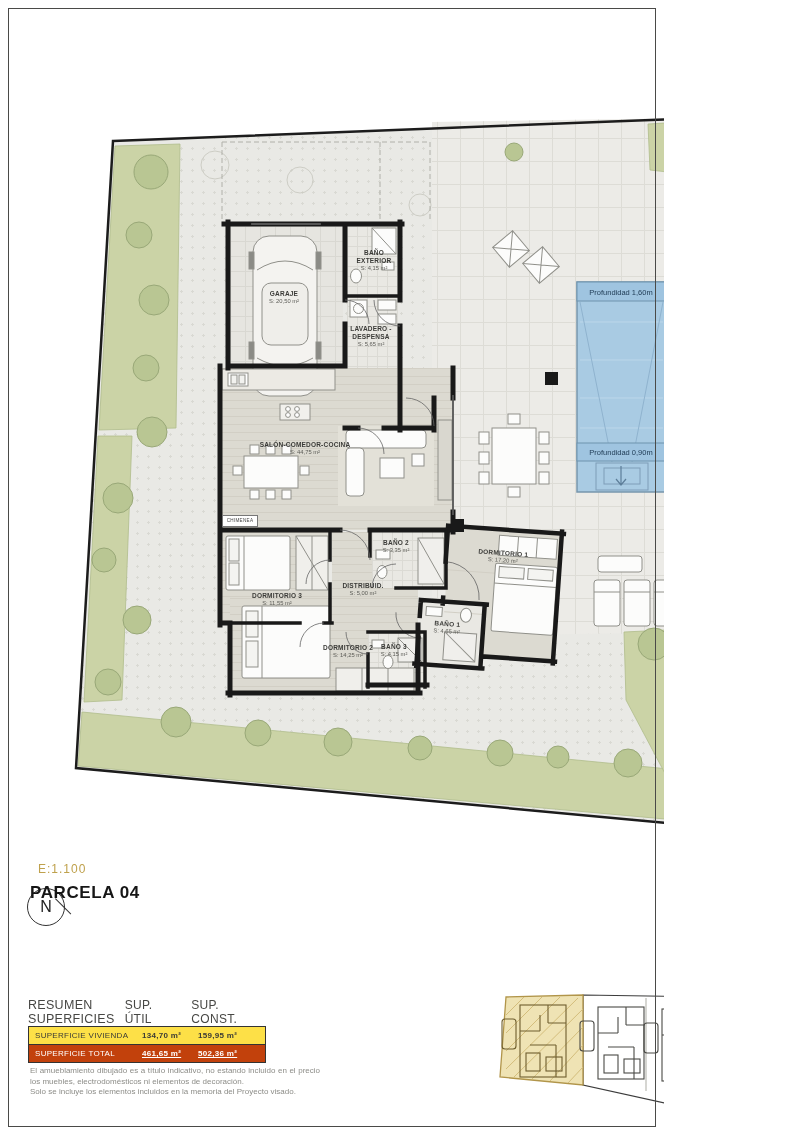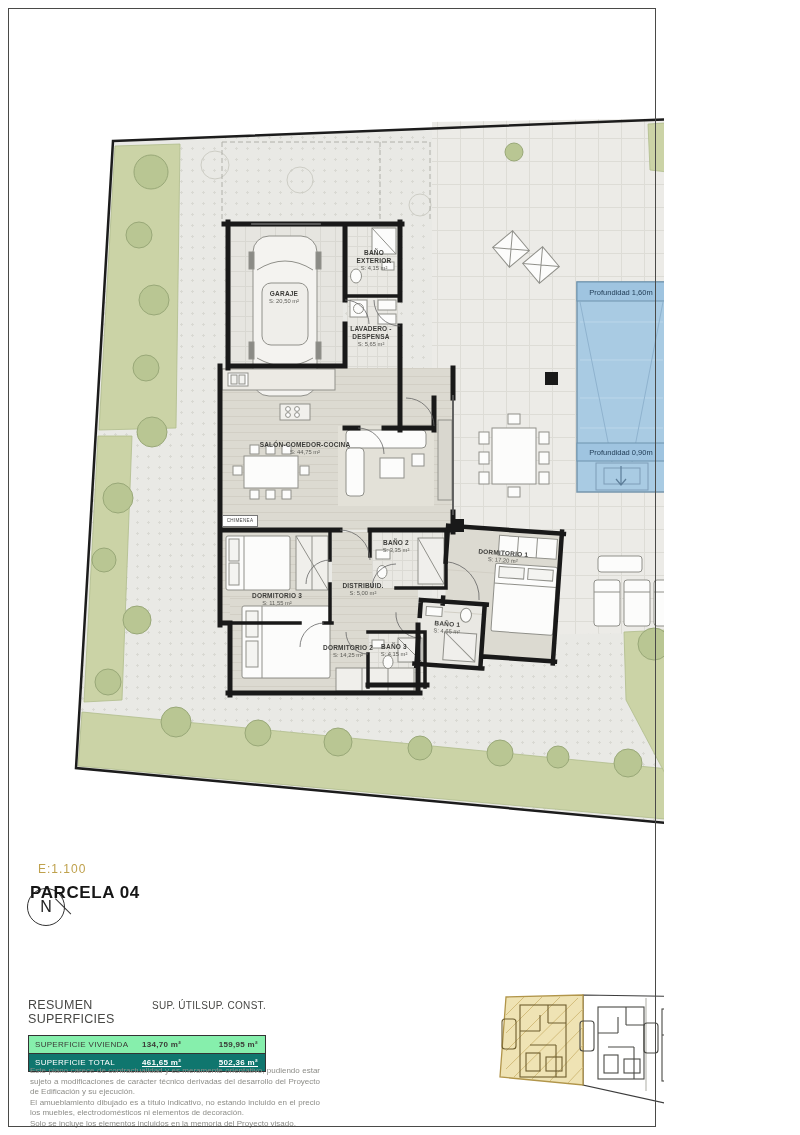--- a/index.html
+++ b/index.html
@@ -29,30 +29,30 @@
   .rot4{transform:translate(-50%,-50%) rotate(4deg);}
   
   .scale-label{position:absolute;left:38px;top:862px;font-size:12px;letter-spacing:1px;color:#bfa14c;}
   .compass{position:absolute;left:27px;top:888px;width:36px;height:36px;border:1.4px solid #333;border-radius:50%;
     text-align:center;line-height:36px;font-size:16px;color:#222;}
   .compass-needle{position:absolute;left:55px;top:876px;width:22px;height:22px;border-bottom:1.2px solid #333;
     transform:rotate(45deg);transform-origin:left bottom;}
   .parcel-title{position:absolute;left:30px;top:883px;font-size:17px;font-weight:700;letter-spacing:.6px;color:#161616;}
   .dwelling{position:absolute;left:30px;top:965px;font-size:11.5px;color:#222;line-height:1.45;letter-spacing:.2px;}
   .sumwrap{position:absolute;left:28px;top:998px;width:238px;}
-  .sumhead{display:flex;align-items:baseline;border-bottom:1.2px solid #333;padding-bottom:9px;}
+  .sumhead{display:flex;align-items:baseline;border-bottom:1.2px solid #333;padding-bottom:0;}
   .sumtitle{font-size:12.5px;color:#474744;letter-spacing:.3px;flex:1;}
-  .sumcol{font-size:10px;color:#474744;letter-spacing:.3px;margin-left:0;}
+  .sumcol{font-size:12px;color:#474744;letter-spacing:.3px;margin-left:10px;}
   .sumrow{display:flex;align-items:center;height:17px;border:1px solid #333;border-top:none;font-size:8px;
     letter-spacing:.3px;color:#3a3a36;}
   .sumrow .lbl{flex:1;padding-left:6px;}
   .sumrow .v1{width:56px;text-align:left;font-weight:700;}
-  .sumrow .v2{width:60px;text-align:right;font-weight:700;padding-right:7px;}
-  .row-shade{background:#86efac;}
-  .row-total{background:#0f766e;color:#fff;}
+  .sumrow .v2{width:60px;text-align:left;font-weight:700;padding-right:7px;}
+  .row-shade{background:#fde047;}
+  .row-total{background:#c2410c;color:#fff;}
   .row-total .v1,.row-total .v2{text-decoration:underline;}
   .disclaimer{position:absolute;left:30px;top:1066px;width:290px;font-size:8px;line-height:1.32;color:#8d8d88;
     text-align:justify;}
   .disclaimer p{margin:0;}
   .minimap{position:absolute;left:478px;top:985px;width:320px;height:140px;}
 </style>
 </head>
 <body>
 
 <div class="sheet">
@@ -363,21 +363,20 @@
       <span class="v2">159,95 m²</span>
     </div>
     <div class="sumrow row-total">
       <span class="lbl">SUPERFICIE TOTAL</span>
       <span class="v1">461,65 m²</span>
       <span class="v2">502,36 m²</span>
     </div>
   </div>
 
   <div class="disclaimer">
-    <p>Este plano carece de contractualidad y es meramente orientativo, pudiendo estar sujeto a modificaciones de carácter técnico derivadas del desarrollo del Proyecto de Edificación y su ejecución.</p>
     <p>El amueblamiento dibujado es a título indicativo, no estando incluido en el precio los muebles, electrodomésticos ni elementos de decoración.</p>
     <p>Solo se incluye los elementos incluidos en la memoria del Proyecto visado.</p>
   </div>
 
   <svg class="minimap" viewBox="0 0 320 140">
     <defs>
       <g id="mp" fill="none" stroke="currentColor" stroke-width="1.1">
         <rect x="0" y="0" width="46" height="72"></rect>
         <path d="M0,26H20 M20,10V26 M28,0V18 M28,18H46 M10,40H36 M36,40V72"></path>
         <rect x="6" y="48" width="14" height="18"></rect>

